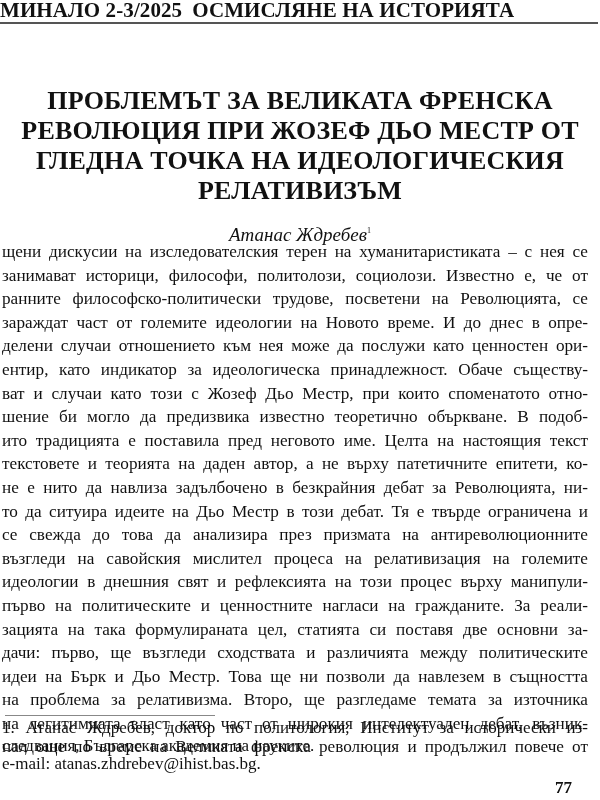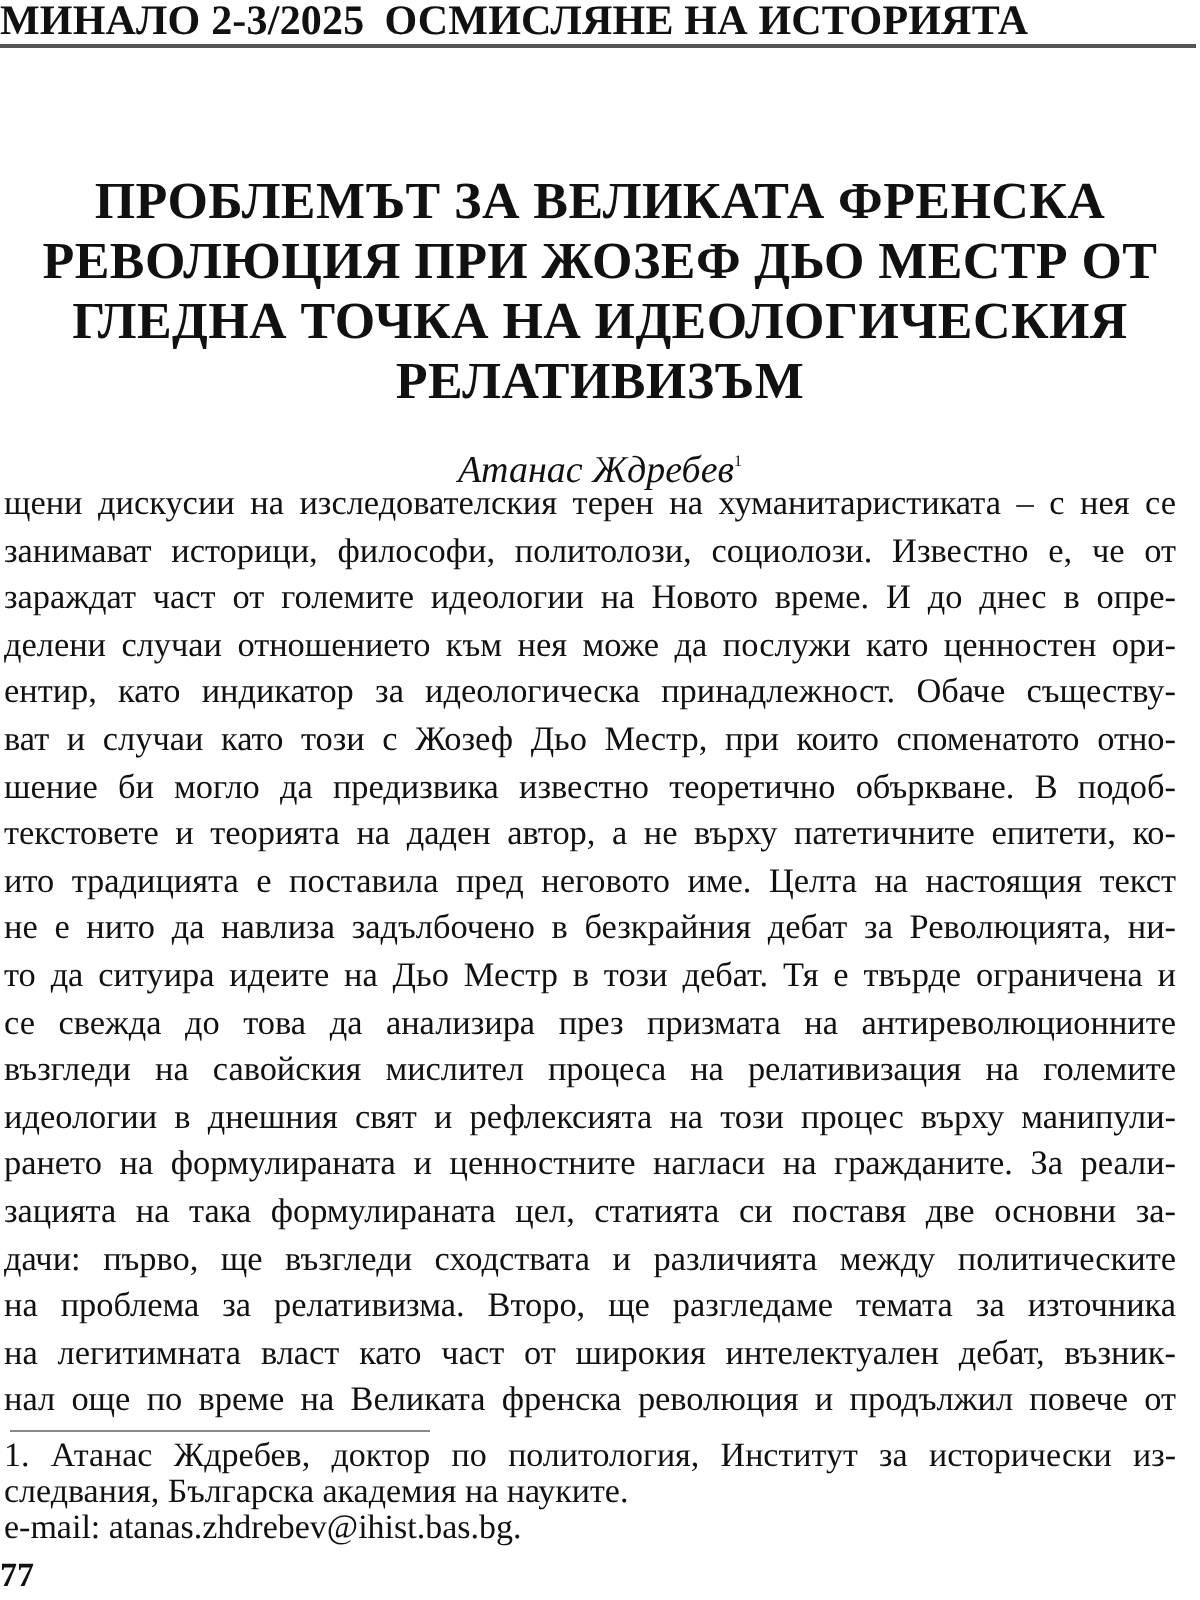--- a/index.html
+++ b/index.html
@@ -92,21 +92,21 @@
     }
     .footnotes .fline.justify {
       text-align: justify;
       text-align-last: justify;
     }
     .page-number {
       position: absolute;
       left: 0;
       top: 778px;
       width: 572px;
-      text-align: left;
+      text-align: right;
       font-weight: bold;
       font-size: 17px;
       line-height: 20px;
     }
   </style>
 </head>
 <body>
 
 <div class="running-header">
   <span>МИНАЛО 2-3/2025</span><span class="gap"></span><span>ОСМИСЛЯНЕ НА ИСТОРИЯТА</span>
@@ -120,35 +120,37 @@
     <div>РЕЛАТИВИЗЪМ</div>
   </div>
   <div class="author">
     <span>Атанас Ждребев</span><sup>1</sup>
   </div>
 </div>
 
 <div class="body-text">
   <div class="line">щени дискусии на изследователския терен на хуманитаристиката – с нея се</div>
   <div class="line">занимават историци, философи, политолози, социолози. Известно е, че от</div>
+  <div class="line">ранните философско-политически трудове, посветени на Революцията, се</div>
   <div class="line">зараждат част от големите идеологии на Новото време. И до днес в опре-</div>
   <div class="line">делени случаи отношението към нея може да послужи като ценностен ори-</div>
   <div class="line">ентир, като индикатор за идеологическа принадлежност. Обаче съществу-</div>
   <div class="line">ват и случаи като този с Жозеф Дьо Местр, при които споменатото отно-</div>
   <div class="line">шение би могло да предизвика известно теоретично объркване. В подоб-</div>
+  <div class="line">ито традицията е поставила пред неговото име. Целта на настоящия текст</div>
   <div class="line">текстовете и теорията на даден автор, а не върху патетичните епитети, ко-</div>
-  <div class="line">ито традицията е поставила пред неговото име. Целта на настоящия текст</div>
   <div class="line">не е нито да навлиза задълбочено в безкрайния дебат за Революцията, ни-</div>
   <div class="line">то да ситуира идеите на Дьо Местр в този дебат. Тя е твърде ограничена и</div>
   <div class="line">се свежда до това да анализира през призмата на антиреволюционните</div>
   <div class="line">възгледи на савойския мислител процеса на релативизация на големите</div>
   <div class="line">идеологии в днешния свят и рефлексията на този процес върху манипули-</div>
-  <div class="line">рането на формулираната и ценностните нагласи на гражданите. За реали-</div>
+  <div class="line">първо на политическите и ценностните нагласи на гражданите. За реали-</div>
   <div class="line">зацията на така формулираната цел, статията си поставя две основни за-</div>
   <div class="line">дачи: първо, ще възгледи сходствата и различията между политическите</div>
+  <div class="line">идеи на Бърк и Дьо Местр. Това ще ни позволи да навлезем в същността</div>
   <div class="line">на проблема за релативизма. Второ, ще разгледаме темата за източника</div>
   <div class="line">на легитимната власт като част от широкия интелектуален дебат, възник-</div>
   <div class="line">нал още по време на Великата френска революция и продължил повече от</div>
 </div>
 
 <div class="footnote-sep"></div>
 
 <div class="footnotes">
   <div class="fline justify">1. Атанас Ждребев, доктор по политология, Институт за исторически из-</div>
   <div class="fline">следвания, Българска академия на науките.</div>

